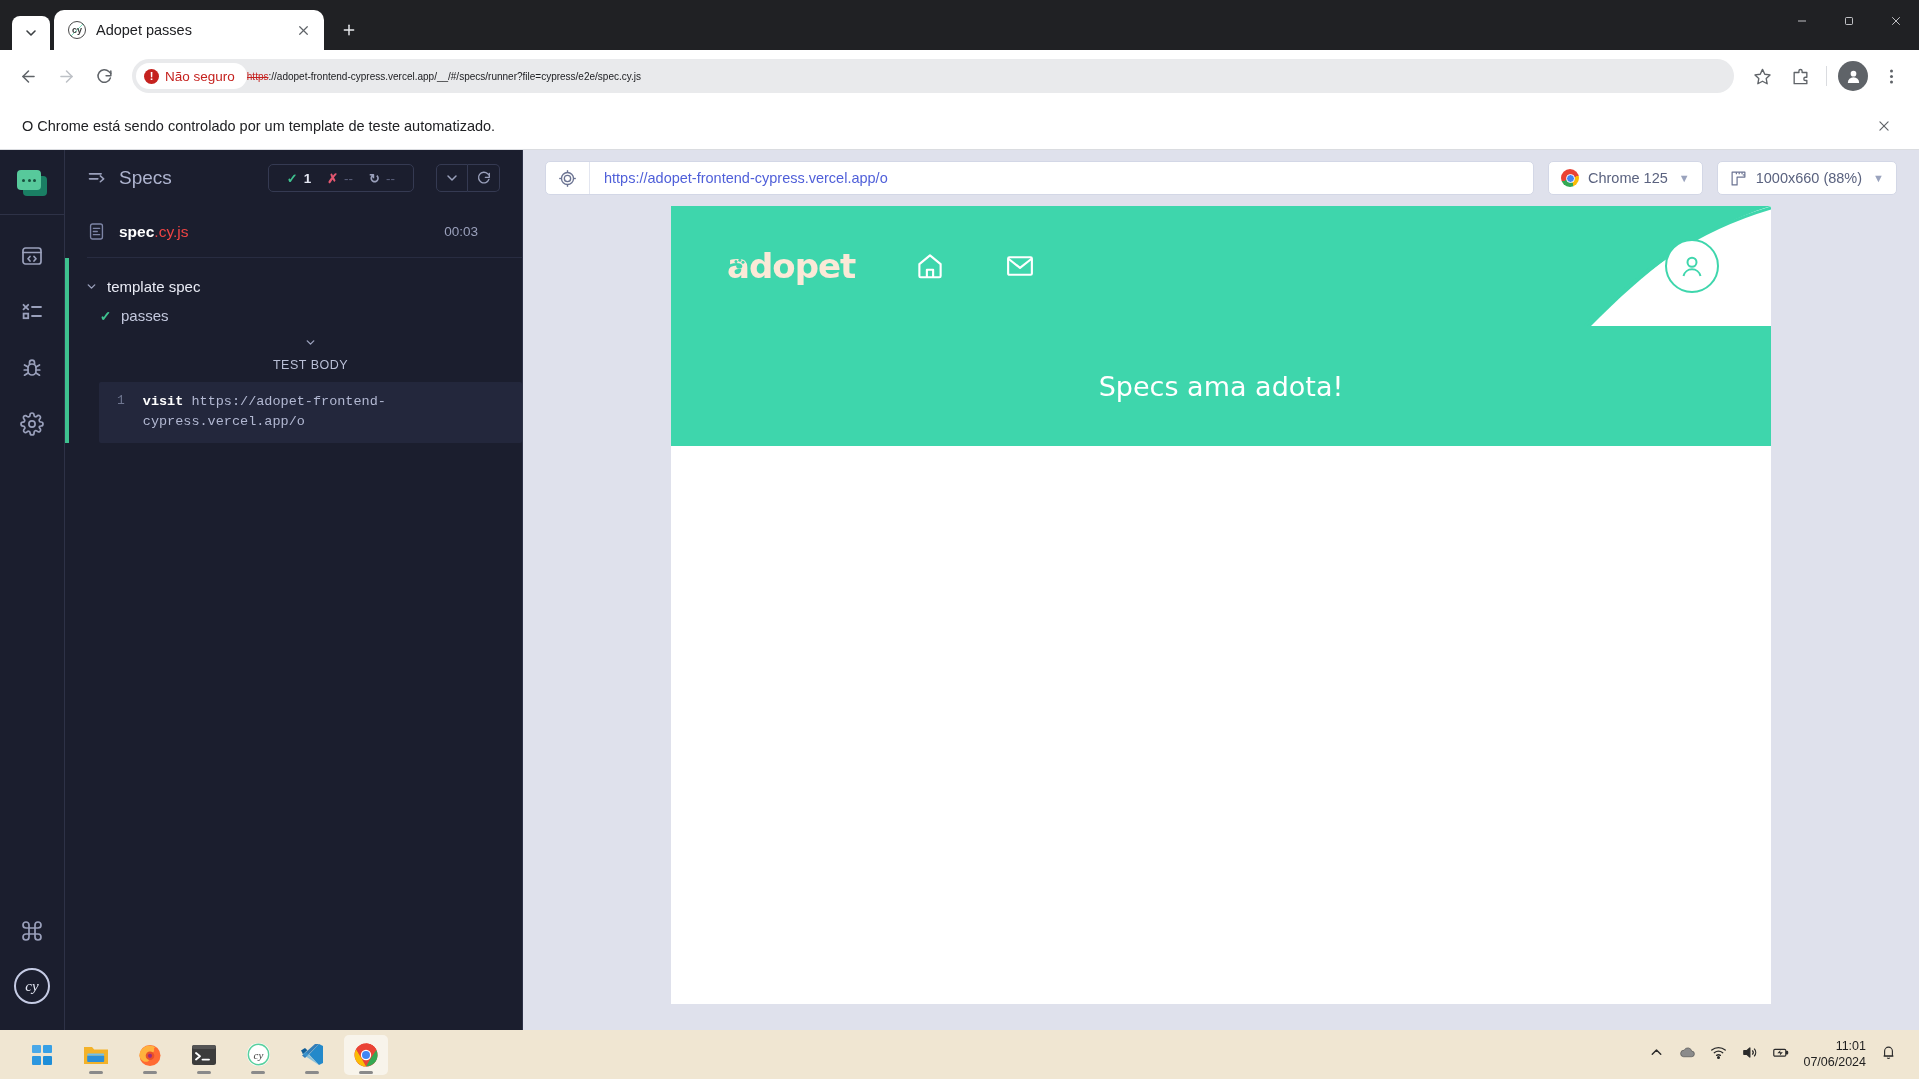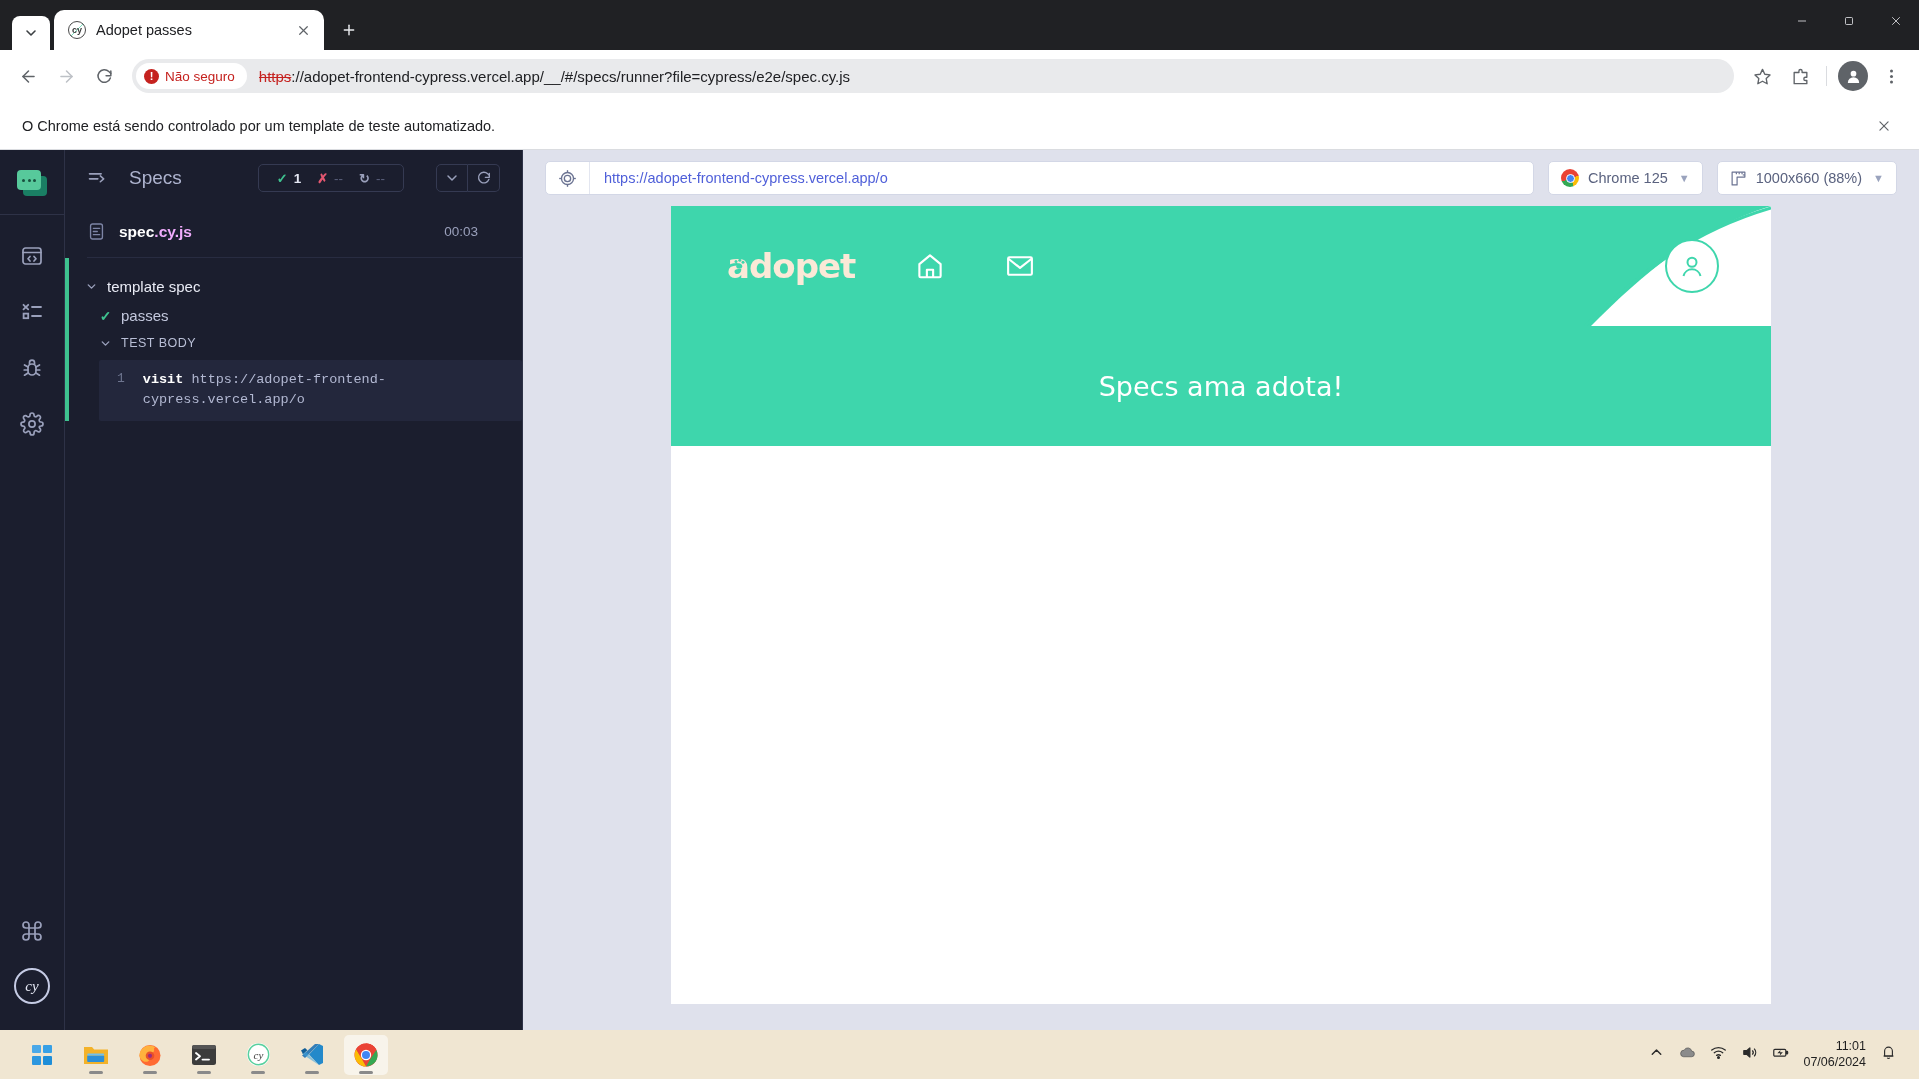--- a/index.html
+++ b/index.html
@@ -53,21 +53,21 @@
   .omnibox {
     flex: 1; height: 34px; background: #e9eaec; border-radius: 18px; margin: 0 8px;
     display: flex; align-items: center; padding: 0 6px 0 4px; gap: 0px; min-width: 0;
   }
   .notsecure {
     background: #ffffff; border-radius: 16px; height: 26px; display: flex; align-items: center;
     gap: 6px; padding: 0 12px 0 8px; color: #c5221f; font-size: 13.5px; white-space: nowrap;
   }
   .ns-icon { width: 15px; height: 15px; border-radius: 50%; background: #c5221f; color: #fff;
     display:flex; align-items:center; justify-content:center; font-size: 11px; font-weight: bold; }
-  .url { font-size: 15px; color: #202124; margin-left: 12px; white-space: nowrap; overflow: hidden; }
+  .url { font-size: 10px; color: #202124; margin-left: 0; white-space: nowrap; overflow: hidden; }
   .url .scheme { color: #c5221f; text-decoration: line-through; }
   .url .rest { color: #202124; }
   .tb-right { display: flex; align-items: center; gap: 2px; }
   .tb-sep { width: 1px; height: 20px; background: #dadce0; margin: 0 6px; }
   .avatar-btn { width: 30px; height: 30px; border-radius: 50%; background: #5f6368; color: #fff;
     display: flex; align-items: center; justify-content: center; }
   .avatar-btn svg { width: 17px; height: 17px; }
 
   .infobar {
     height: 48px; background: #ffffff; border-bottom: 1px solid #dadce0;
@@ -95,21 +95,21 @@
   .rail-ic { width: 26px; height: 26px; color: #9aa0bb; display: flex; align-items: center; justify-content: center; }
   .rail-ic svg { width: 24px; height: 24px; }
   .rail-bottom { margin-top: auto; display: flex; flex-direction: column; align-items: center; gap: 24px; padding-bottom: 26px; }
   .rail-cy {
     width: 36px; height: 36px; border-radius: 50%; border: 2px solid #c5cbe4; color: #e6e9f5;
     display: flex; align-items: center; justify-content: center; font-size: 15px;
     font-family: "Liberation Serif", serif; font-style: italic;
   }
 
   .cy-specs { width: 458px; background: #1b1e2e; border-right: 1px solid #2e3247; display: flex; flex-direction: column; }
-  .specs-header { height: 56px; display: flex; align-items: center; padding: 0 22px 0 22px; gap: 22px; }
+  .specs-header { height: 56px; display: flex; align-items: center; padding: 0 22px 0 22px; gap: 12px; }
   .specs-title { font-size: 19px; color: #aeb4cf; font-weight: 400; }
   .specs-hdr-icon { width: 20px; height: 20px; color: #9aa0bb; display: flex; align-items: center; }
   .specs-hdr-icon svg { width: 20px; height: 20px; }
   .stats {
     margin-left: auto; display: flex; align-items: center; gap: 0px;
     border: 1px solid #353a52; border-radius: 5px; height: 28px; padding: 0 10px;
   }
   .stat { display: flex; align-items: center; gap: 6px; padding: 0 8px; font-size: 13.5px; }
   .stat .v { color: #e4e7f3; font-weight: 600; }
   .stat .v.dim { color: #5a607c; font-weight: 400; }
@@ -124,35 +124,35 @@
   .hdr-btn svg { width: 16px; height: 16px; }
 
   .spec-file-row {
     height: 52px; display: flex; align-items: center; padding: 0 22px; gap: 12px;
     border-bottom: 1px solid #282c41; margin: 0 0 0 22px; padding-left: 0;
   }
   .sf-icon { width: 20px; height: 22px; color: #7d85a6; display: flex; align-items: center; }
   .sf-icon svg { width: 19px; height: 21px; }
   .sf-name { font-size: 15.5px; }
   .sf-name b { color: #ffffff; font-weight: 700; }
-  .sf-name span { color: #f0abfc; font-weight: 700; }
+  .sf-name span { color: #ef4444; font-weight: 400; }
   .sf-time { margin-left: auto; color: #9aa0bb; font-size: 13.5px; padding-right: 22px; }
 
   .tree { padding: 0; position: relative; }
   .tree-accent { position: absolute; left: 0px; top: 0; bottom: 0; width: 4px; background: #3ec28f; }
   .tree-inner { padding: 14px 0 0 0; }
   .tree-row { display: flex; align-items: center; gap: 9px; padding: 6px 0 6px 20px; }
   .chev { width: 13px; height: 13px; color: #9aa0bb; display: flex; align-items: center; justify-content: center; flex: 0 0 13px; }
   .chev svg { width: 13px; height: 13px; }
   .t-suite { font-size: 15px; color: #e9ebf5; }
   .t-test { font-size: 15px; color: #c3c8dd; }
   .t-check { color: #3ec28f; font-size: 14px; font-weight: bold; width: 13px; text-align: center; }
   .t-body-label { font-size: 12.5px; color: #b9bfd6; letter-spacing: 0.5px; }
   .row-indent-1 { padding-left: 34px; }
-  .row-indent-2 { padding-left: 34px; }
+  .row-indent-2 { padding-left: 34px; flex-direction: column; }
   .cmd-list { margin: 4px 0 0 34px; }
   .cmd {
     background: #23273c; display: flex; align-items: flex-start; gap: 18px;
     padding: 10px 14px 12px 18px; border-radius: 2px;
   }
   .cmd-num { color: #6e758f; font-family: "Liberation Mono", monospace; font-size: 13px; padding-top: 1px; }
   .cmd-text { font-family: "Liberation Mono", monospace; font-size: 13.5px; line-height: 1.45; }
   .cmd-text b { color: #ffffff; font-weight: 700; }
   .cmd-text span { color: #b2b8d2; }
 

